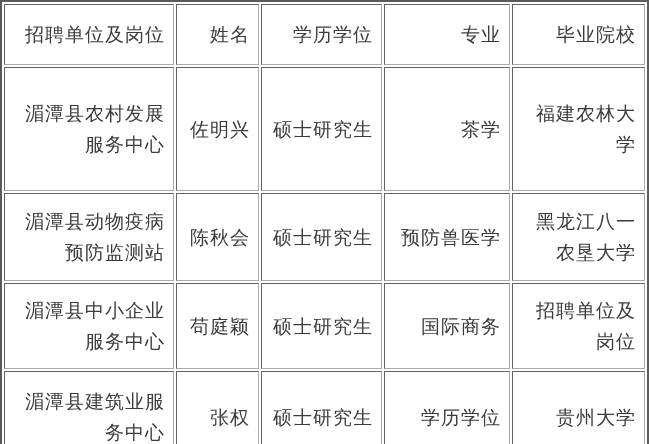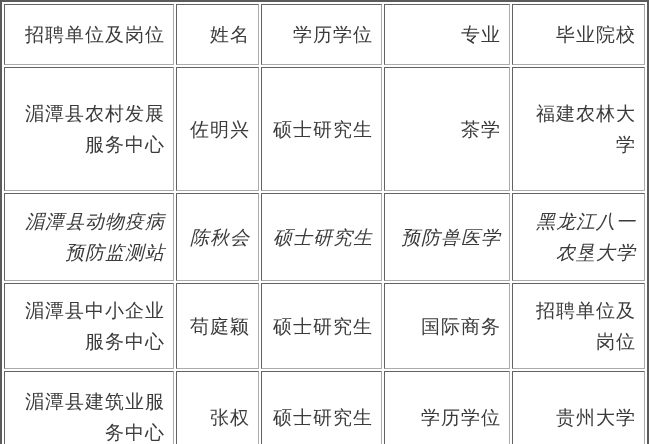--- a/index.html
+++ b/index.html
@@ -29,21 +29,21 @@
     letter-spacing: 1px;
     padding: 2px 8px;
     vertical-align: middle;
     text-align: right;
     overflow: hidden;
     word-break: break-all;
     margin-top: 20px;
   }
   tr.h-head  { height: 61px; }
   tr.h-r1    { height: 124px; border-radius: 8px; }
-  tr.h-r2    { height: 88px; font-style: italic; }
+  tr.h-r2    { height: 88px; }
   tr.h-r3    { height: 86px; }
   tr.h-r4    { height: 92px; padding-left: 23px; }
   .c-unit   { text-align: justify; text-justify: inter-ideograph; }
   .c-name   { padding: 2px 5px; }
   .c-degree { padding: 2px 11px; text-align: justify; text-justify: inter-ideograph; }
   .c-major  { padding: 2px 4px; }
   .c-school { text-align: justify; text-justify: inter-ideograph; }
   .center   { text-align: center; font-family: Liberation Serif, serif; }
 </style>
 </head>

